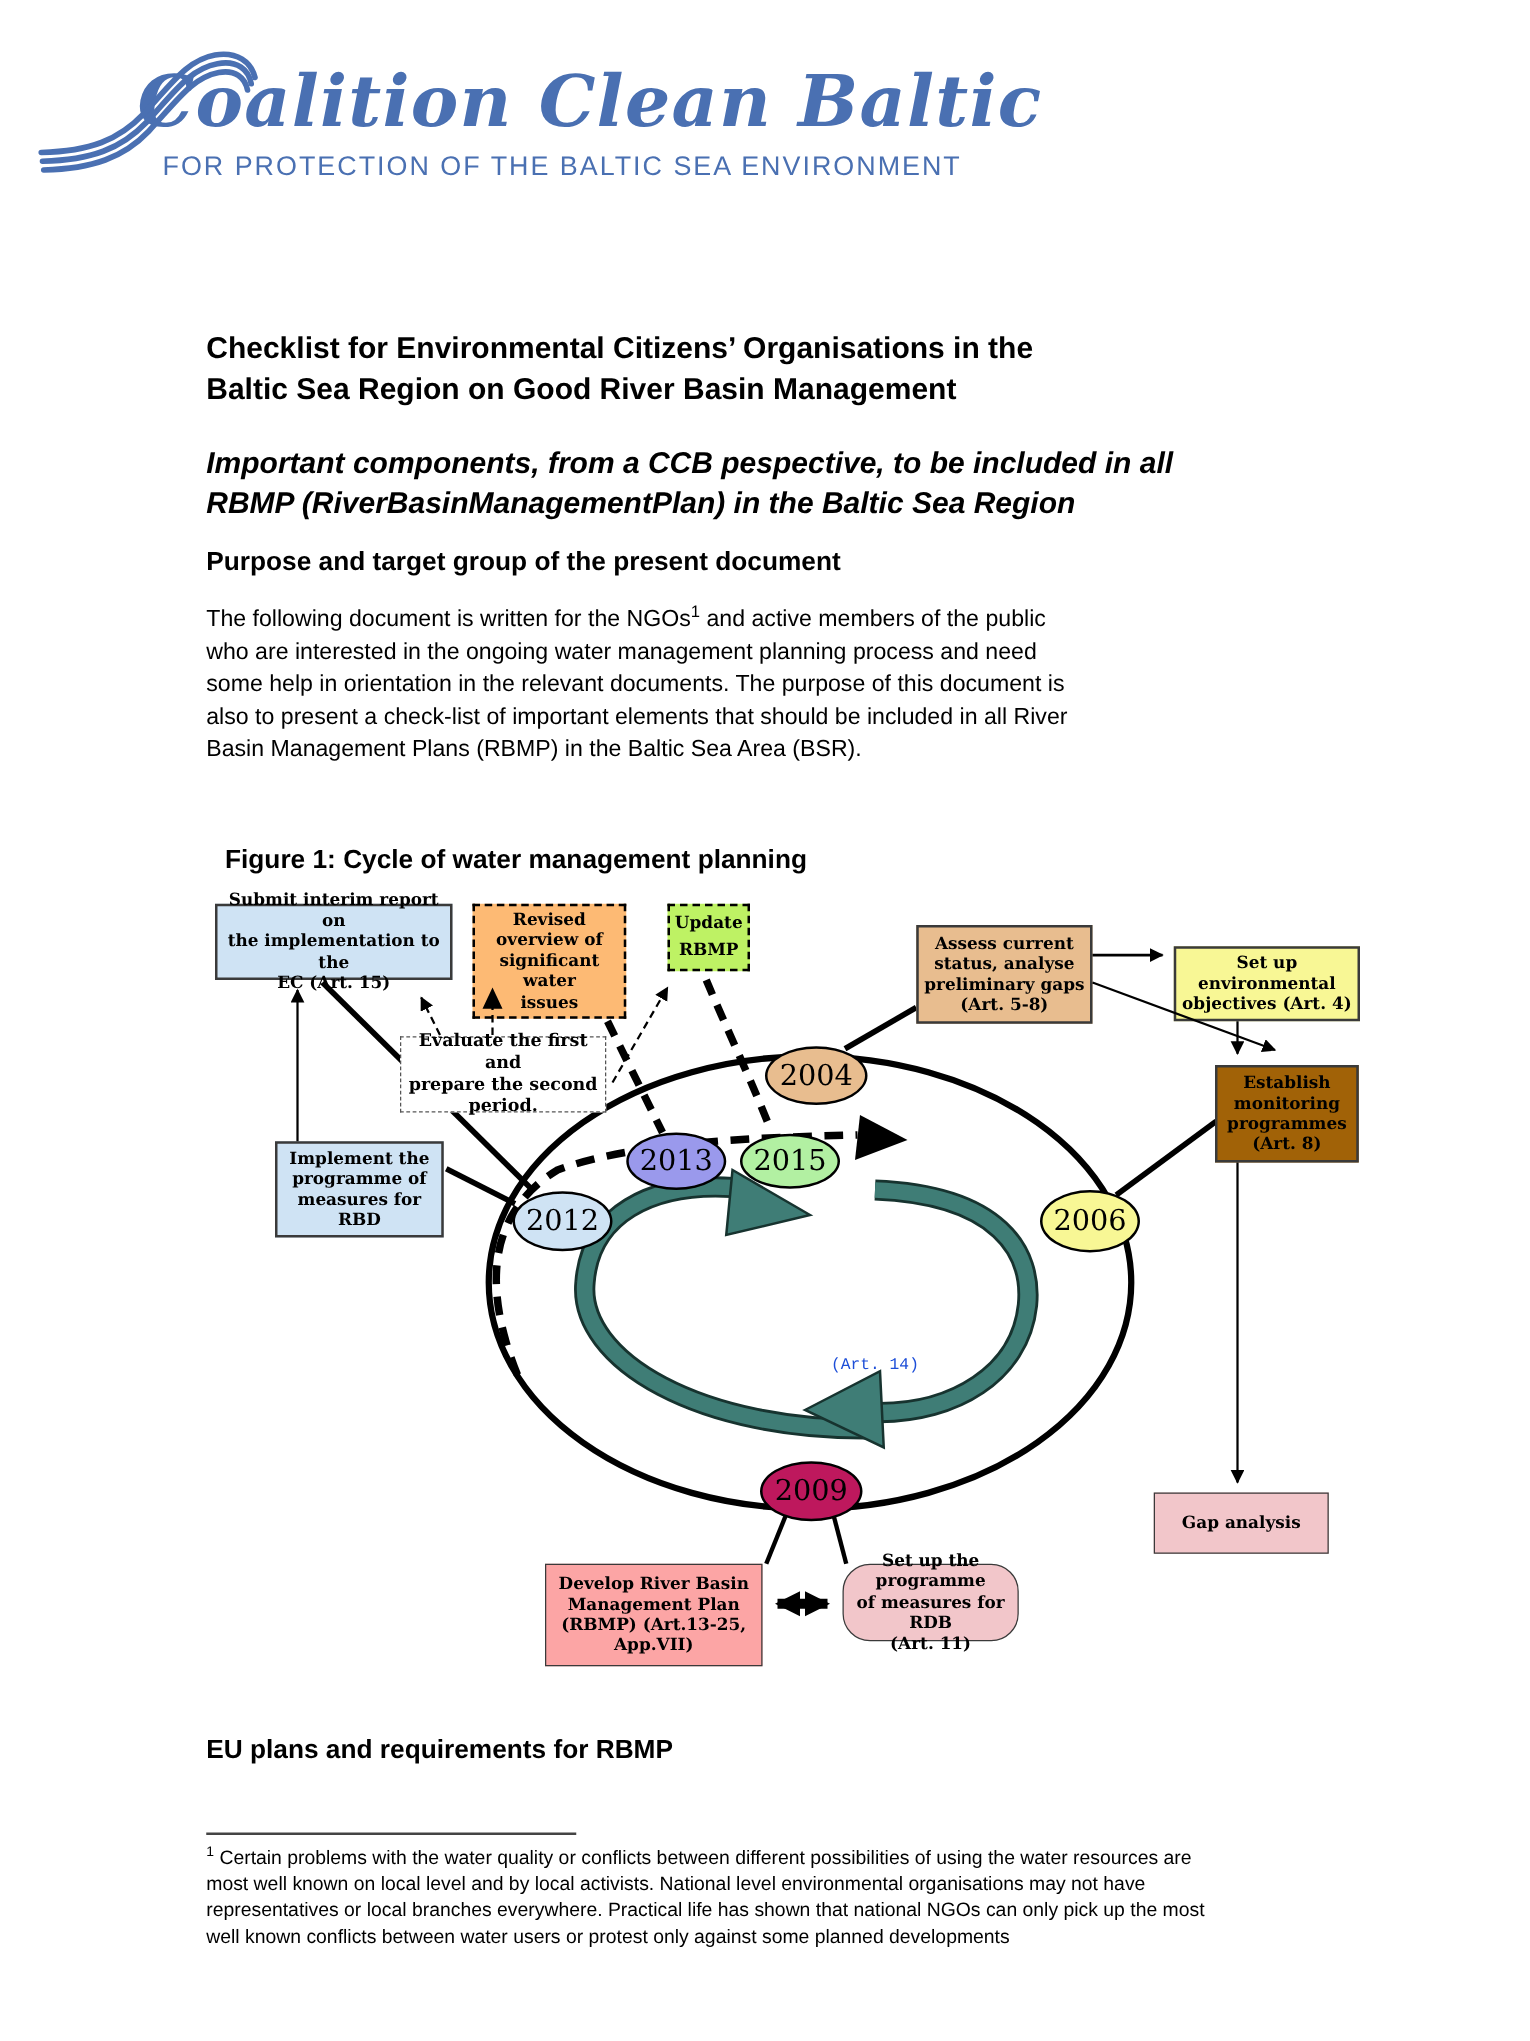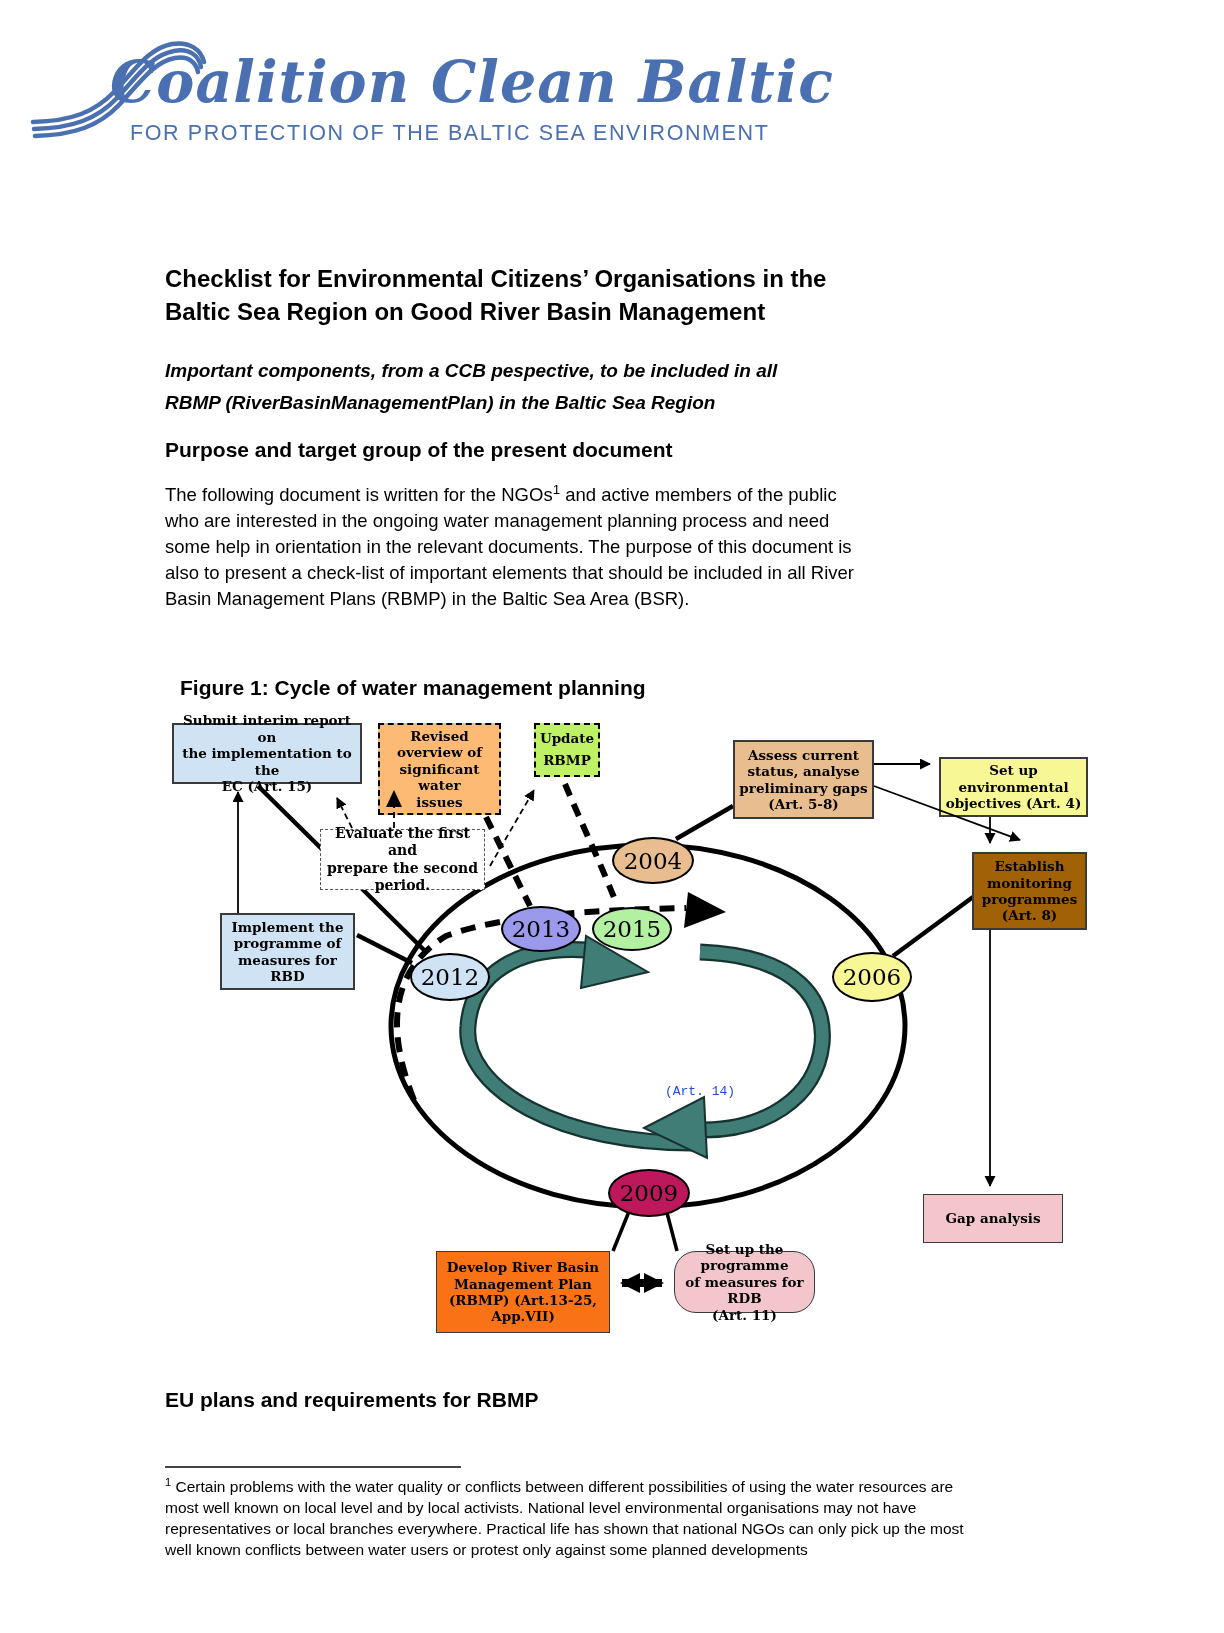--- a/index.html
+++ b/index.html
@@ -8,21 +8,21 @@
   .abs{position:absolute;}
   .preline{white-space:pre-line;}
 
   
   #logo-script{left:110px;top:48px;font-family:"DejaVu Serif",serif;font-style:italic;font-weight:bold;
                font-size:57px;color:#4a70b2;letter-spacing:1px;}
   #logo-sub{left:130px;top:121px;font-size:21.5px;color:#4a70b2;letter-spacing:1.6px;}
 
   
   #doc-title{left:165px;top:262px;font-size:24px;font-weight:bold;line-height:33px;}
-  #doc-subtitle{left:165px;top:355px;font-size:19px;font-weight:bold;font-style:italic;line-height:32px;}
+  #doc-subtitle{left:165px;top:355px;font-size:24px;font-weight:bold;font-style:italic;line-height:32px;}
   #purpose-heading{left:165px;top:438px;font-size:21px;font-weight:bold;}
   #intro-para{left:165px;top:482px;font-size:18.5px;line-height:26px;width:860px;}
   #figure-caption{left:180px;top:676px;font-size:21px;font-weight:bold;}
   #eu-heading{left:165px;top:1388px;font-size:21px;font-weight:bold;}
   #footnote-rule{left:165px;top:1466px;width:296px;height:2px;background:#444;}
   #footnote{left:165px;top:1476px;font-size:15.5px;line-height:21px;width:860px;}
   sup{font-size:0.72em;vertical-align:super;line-height:0;}
 
   
   .dbox{position:absolute;display:flex;align-items:center;justify-content:center;text-align:center;
@@ -32,21 +32,21 @@
   .dashed{border:2px dashed #000;}
   #box-submit   {left:172px;top:723px;width:190px;height:61px;background:#cfe3f4;}
   #box-revised  {left:378px;top:723px;width:123px;height:92px;background:#fdba74;}
   #box-update   {left:534px;top:723px;width:66px;height:54px;background:#bef264;line-height:1.6;}
   #box-assess   {left:733px;top:740px;width:141px;height:79px;background:#e8bd8f;}
   #box-setupenv {left:939px;top:757px;width:149px;height:60px;background:#f8f795;}
   #box-establish{left:972px;top:852px;width:115px;height:78px;background:#a16207;}
   #box-evaluate {left:320px;top:829px;width:165px;height:61px;background:#fff;border:1.5px dashed #555;font-size:14px;}
   #box-implement{left:220px;top:913px;width:135px;height:77px;background:#cfe3f4;}
   #box-gap      {left:923px;top:1194px;width:140px;height:49px;background:#f2c6ca;border-width:1.5px;}
-  #box-develop  {left:436px;top:1251px;width:174px;height:82px;background:#f97316;border-width:1.5px;}
+  #box-develop  {left:436px;top:1251px;width:174px;height:82px;background:#fca5a5;border-width:1.5px;}
   #box-setupprog{left:674px;top:1251px;width:141px;height:62px;background:#f2c6ca;border-width:1.5px;border-radius:22px;}
 
   
   .year{position:absolute;display:flex;align-items:center;justify-content:center;
         font-family:"DejaVu Serif",serif;font-size:23px;border:2.5px solid #000;border-radius:50%;z-index:2;}
   #y2004{left:612px;top:837px;width:78px;height:43px;background:#e8bd8f;}
   #y2013{left:501px;top:906px;width:76px;height:42px;background:#9a99ec;}
   #y2015{left:592px;top:907px;width:76px;height:40px;background:#b2f0a2;}
   #y2012{left:410px;top:953px;width:76px;height:44px;background:#cfe3f4;}
   #y2006{left:832px;top:952px;width:76px;height:46px;background:#f8f795;}

